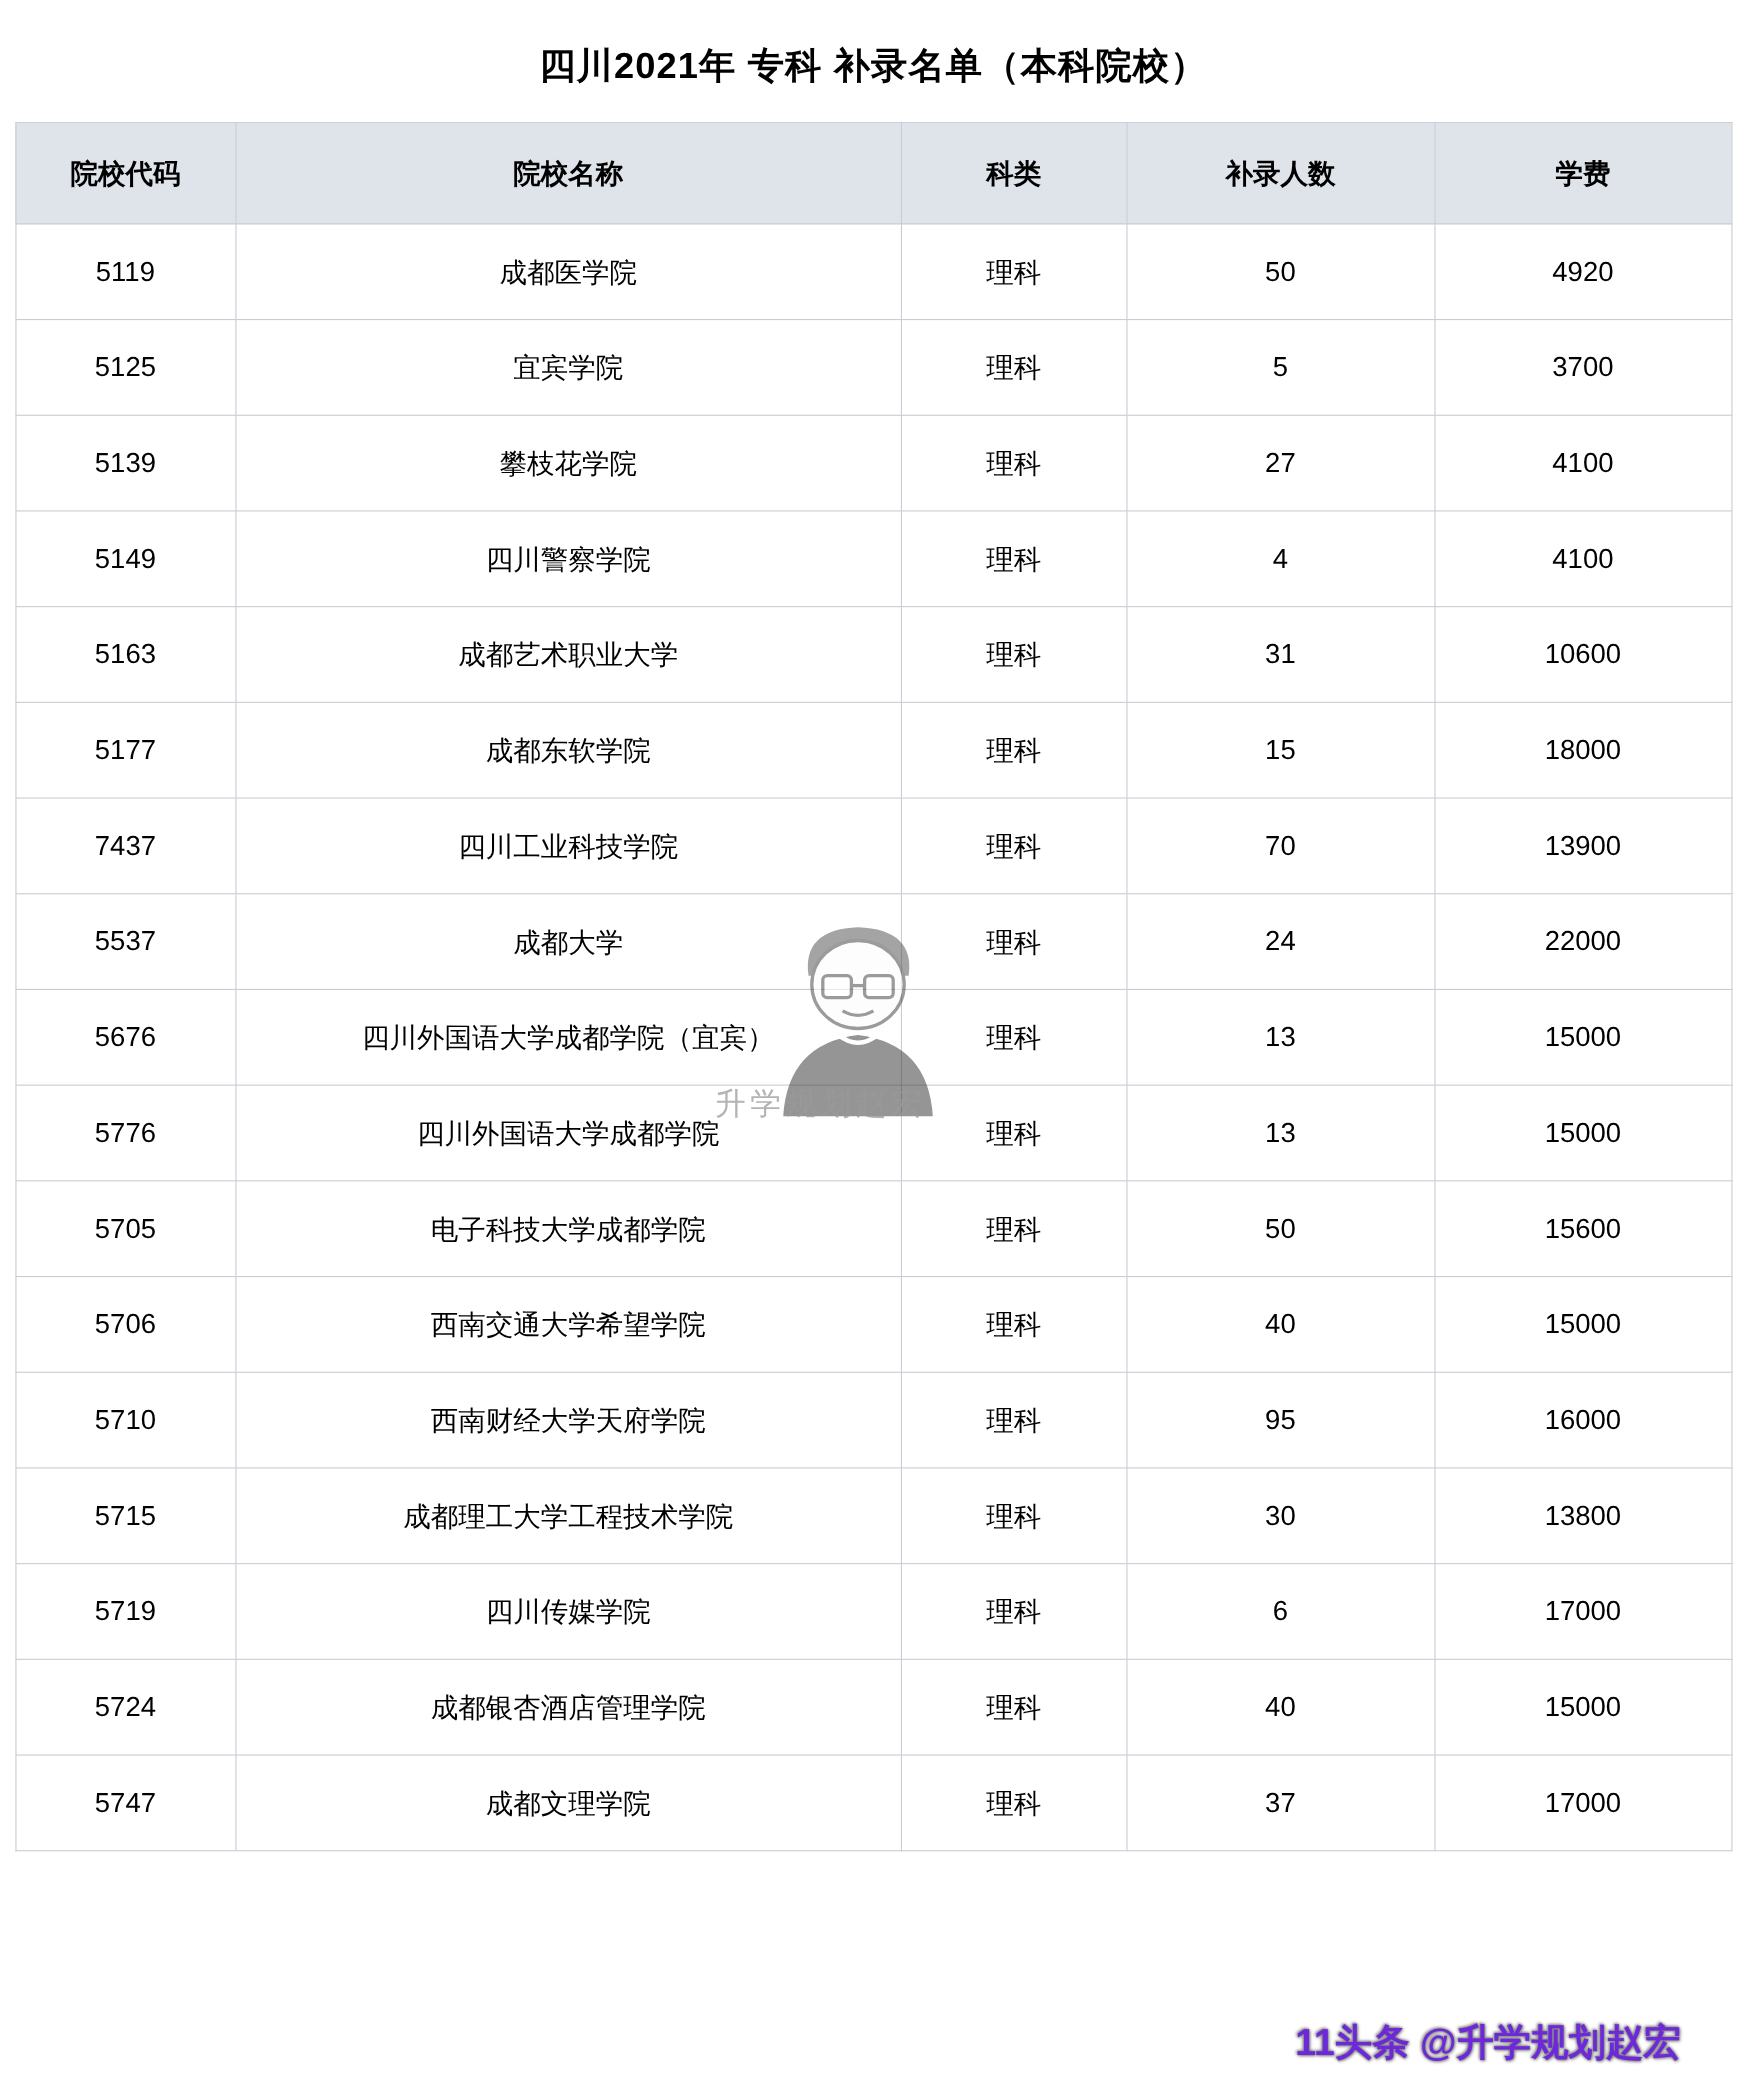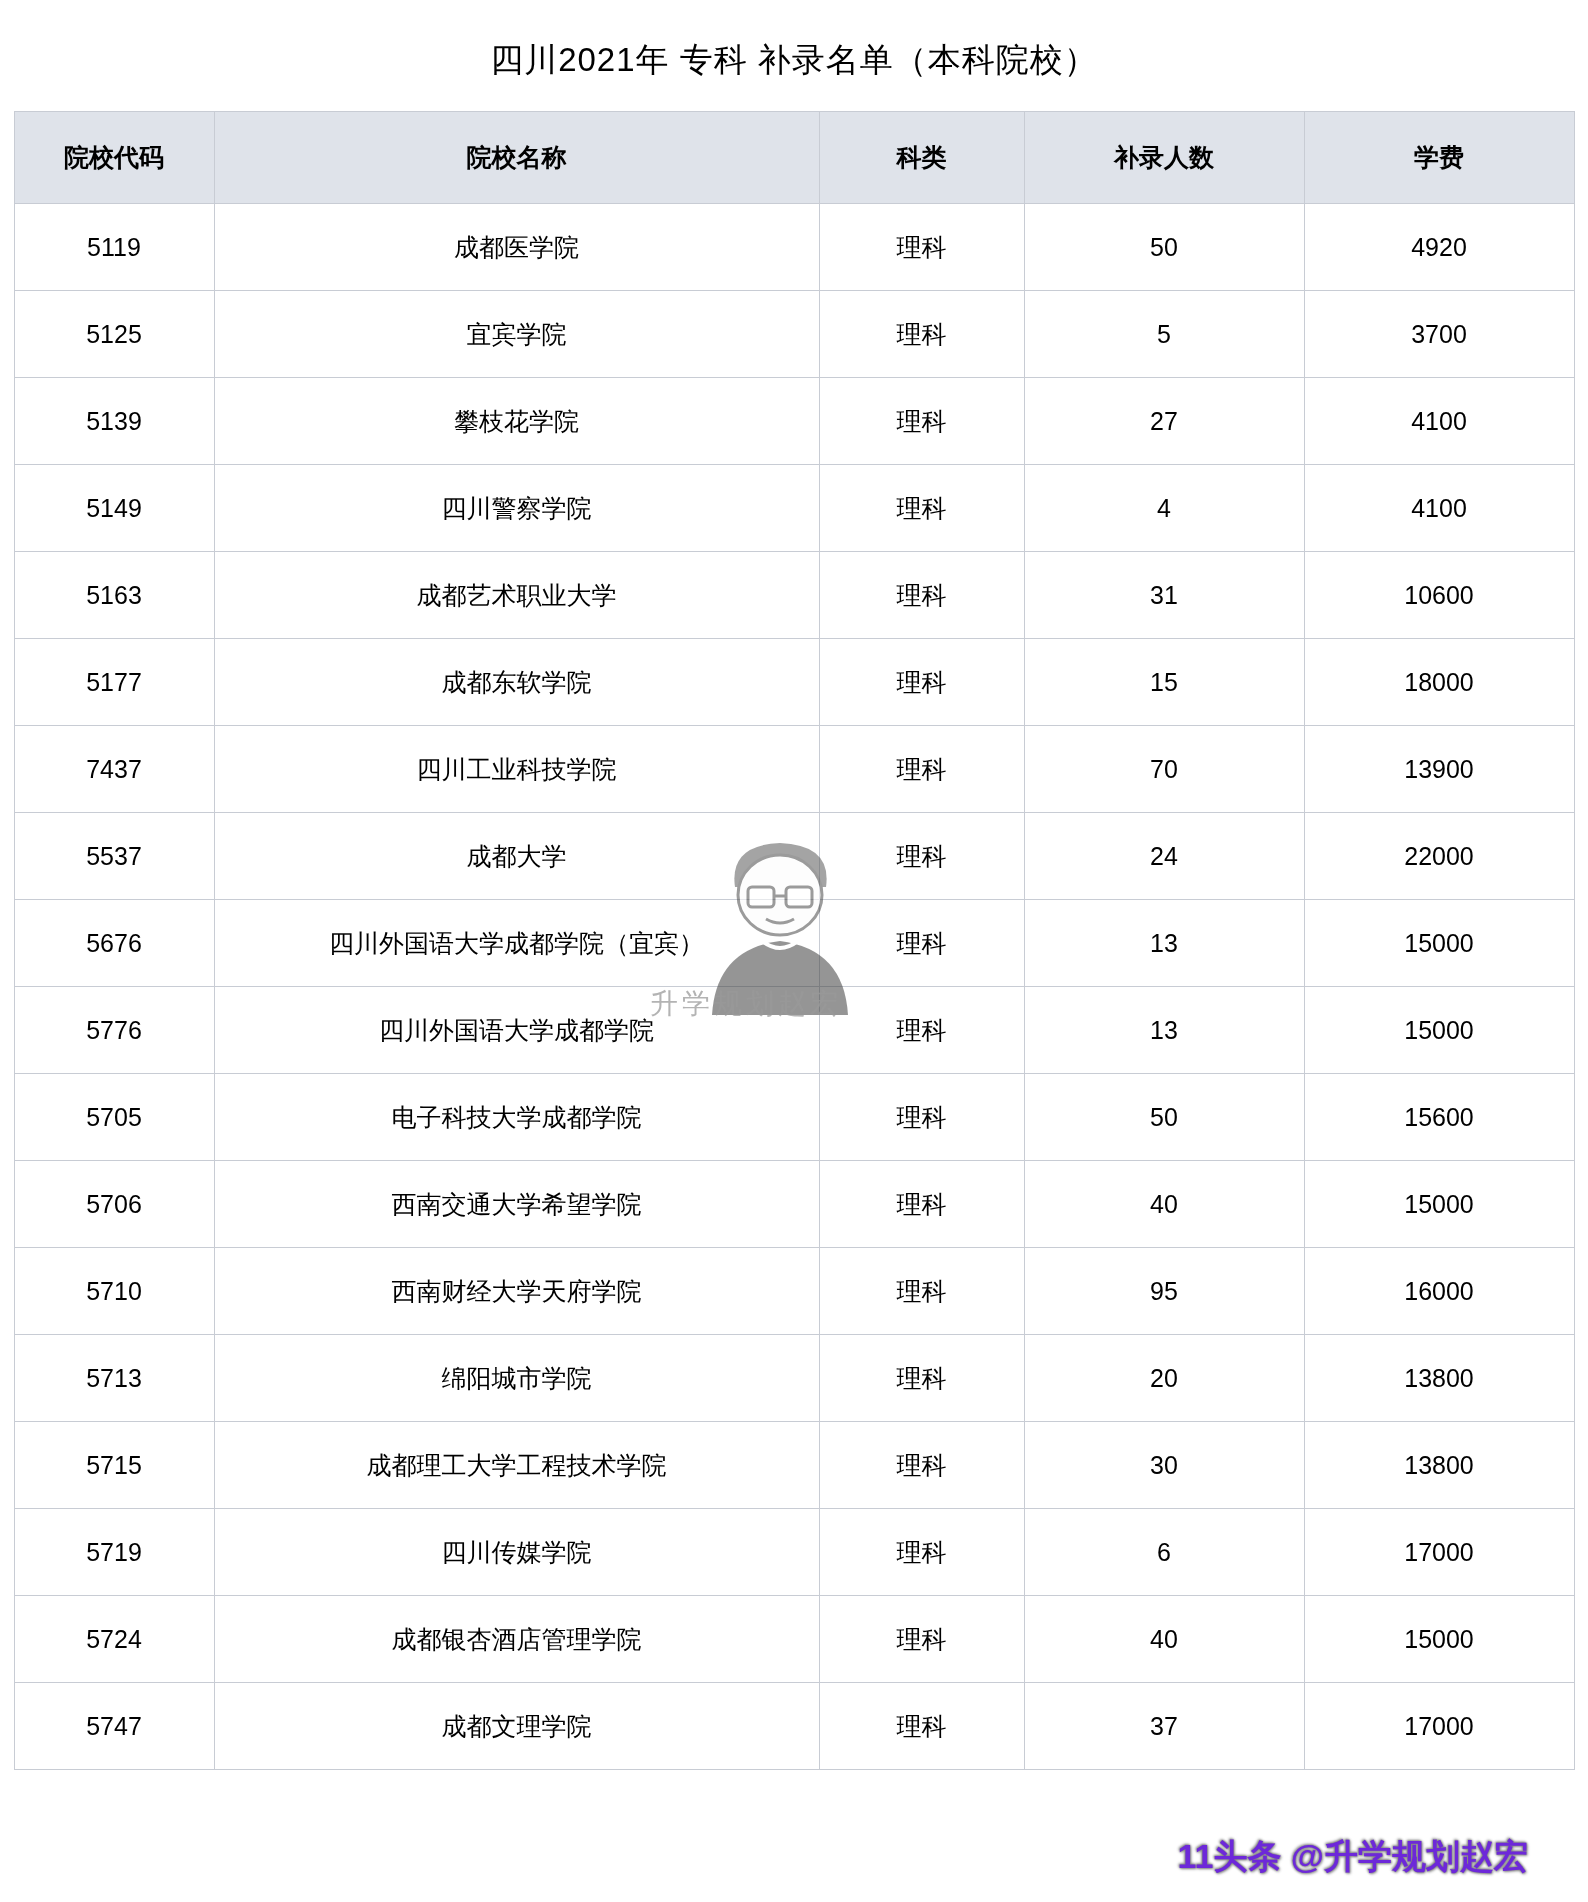--- a/index.html
+++ b/index.html
@@ -11,21 +11,21 @@
   .page {
     width: 1588px;
     min-height: 1902px;
     position: relative;
     background: #ffffff;
     box-sizing: border-box;
   }
   .title {
     text-align: center;
     font-size: 33px;
-    font-weight: normal;
+    font-weight: bold;
     color: #000000;
     padding: 38px 0 16px 0;
     letter-spacing: 1px;
   }
   table.data-table {
     border-collapse: collapse;
     width: 1560px;
     margin: 12px auto;
     table-layout: fixed;
   }
@@ -199,27 +199,20 @@
           <td>15000</td>
         </tr>
         <tr>
           <td>5710</td>
           <td class="name-cell">西南财经大学天府学院</td>
           <td>理科</td>
           <td>95</td>
           <td>16000</td>
         </tr>
         <tr>
-          <td>5713</td>
-          <td class="name-cell">绵阳城市学院</td>
-          <td>理科</td>
-          <td>20</td>
-          <td>13800</td>
-        </tr>
-        <tr>
           <td>5715</td>
           <td class="name-cell">成都理工大学工程技术学院</td>
           <td>理科</td>
           <td>30</td>
           <td>13800</td>
         </tr>
         <tr>
           <td>5719</td>
           <td class="name-cell">四川传媒学院</td>
           <td>理科</td>

